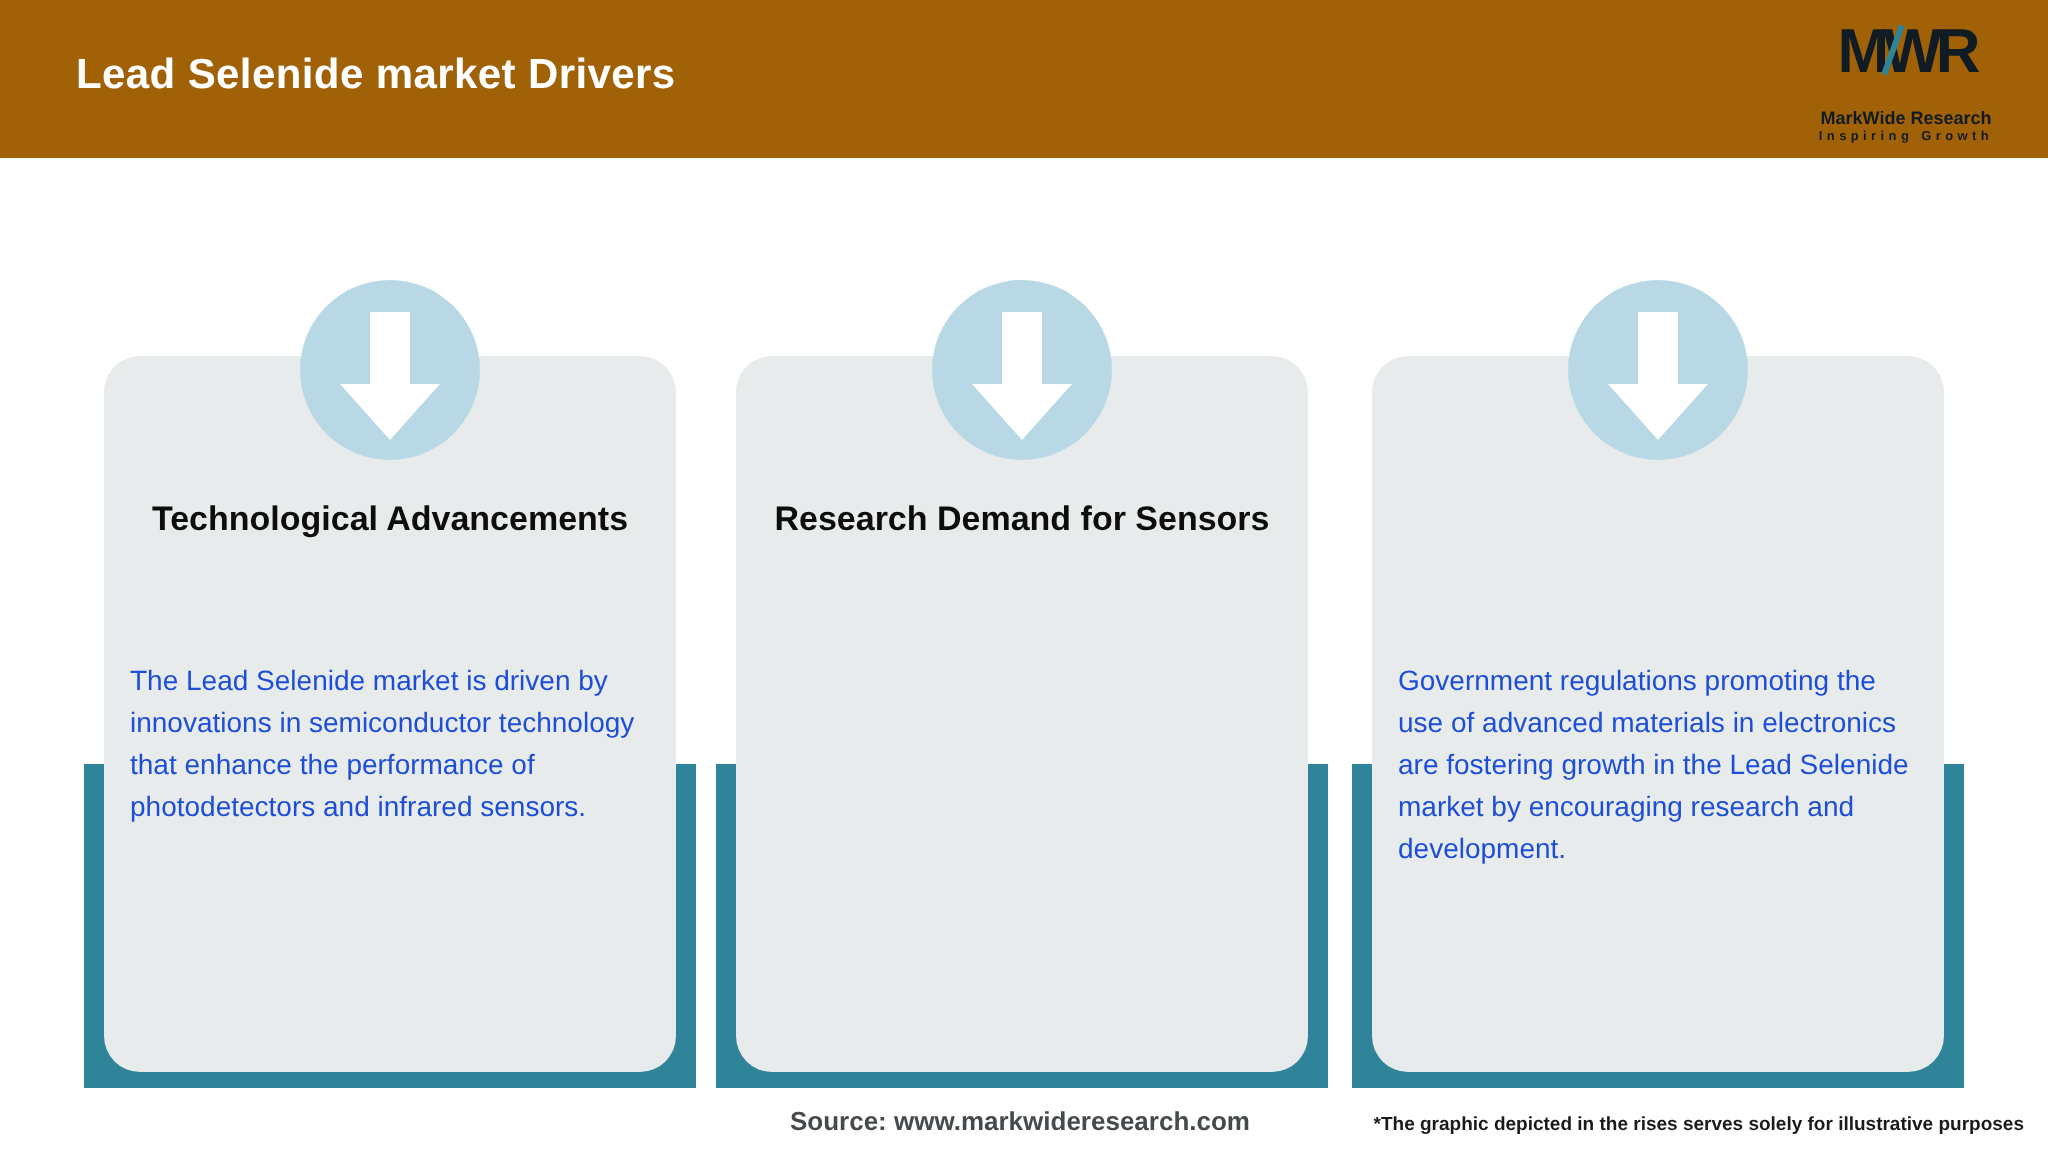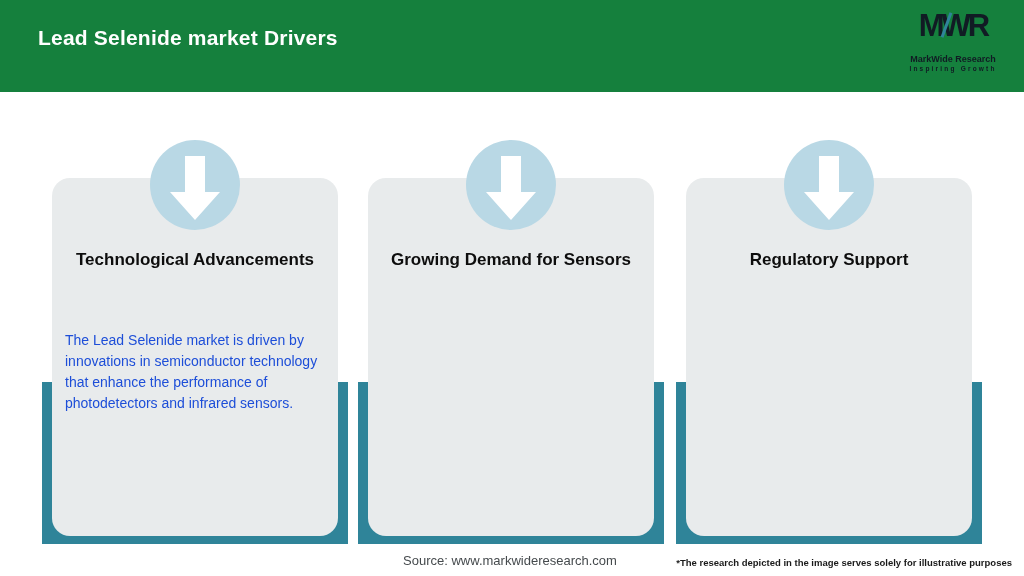--- a/index.html
+++ b/index.html
@@ -13,22 +13,22 @@
     width: 1024px;
     height: 576px;
     background: #ffffff;
     overflow: hidden;
   }
 
   
   .header-bar {
     position: absolute;
     left: 0; top: 0;
-    width: 1024px; height: 92px;
-    background: #15803d;
+    width: 1024px; height: 79px;
+    background: #a16207;
   }
   .page-title {
     position: absolute;
     left: 38px; top: 26px;
     color: #ffffff;
     font-size: 21px;
     font-weight: 700;
     letter-spacing: 0.2px;
   }
   .brand-logo {
@@ -123,21 +123,21 @@
   }
 
   
   .source-text {
     position: absolute;
     left: 330px;
     top: 553px;
     width: 360px;
     text-align: center;
     font-size: 13px;
-    font-weight: 400;
+    font-weight: 700;
     color: #454a4d;
   }
   .disclaimer-text {
     position: absolute;
     right: 12px;
     top: 557px;
     font-size: 9.5px;
     font-weight: 600;
     color: #1a1a1a;
     white-space: nowrap;
@@ -173,28 +173,28 @@
     <div class="card-title">Technological Advancements</div>
     <div class="card-description">The Lead Selenide market is driven by innovations in semiconductor technology that enhance the performance of photodetectors and infrared sensors.</div>
   </div>
 
   <div class="driver-card card-2">
     <div class="arrow-badge">
       <svg width="90" height="90" viewBox="0 0 90 90">
         <path d="M35 16 h20 v36 h15 L45 80 20 52 h15 z" fill="#ffffff"></path>
       </svg>
     </div>
-    <div class="card-title">Growing Demand for Sensors</div>
+    <div class="card-title">Research Demand for Sensors</div>
   </div>
 
   <div class="driver-card card-3">
     <div class="arrow-badge">
       <svg width="90" height="90" viewBox="0 0 90 90">
         <path d="M35 16 h20 v36 h15 L45 80 20 52 h15 z" fill="#ffffff"></path>
       </svg>
     </div>
-    <div class="card-title">Regulatory Support</div>
+    <div class="card-description">Government regulations promoting the use of advanced materials in electronics are fostering growth in the Lead Selenide market by encouraging research and development.</div>
   </div>
 
   <div class="source-text">Source: www.markwideresearch.com</div>
-  <div class="disclaimer-text">*The research depicted in the image serves solely for illustrative purposes</div>
+  <div class="disclaimer-text">*The graphic depicted in the rises serves solely for illustrative purposes</div>
 
 </div>
 
 </body></html>

